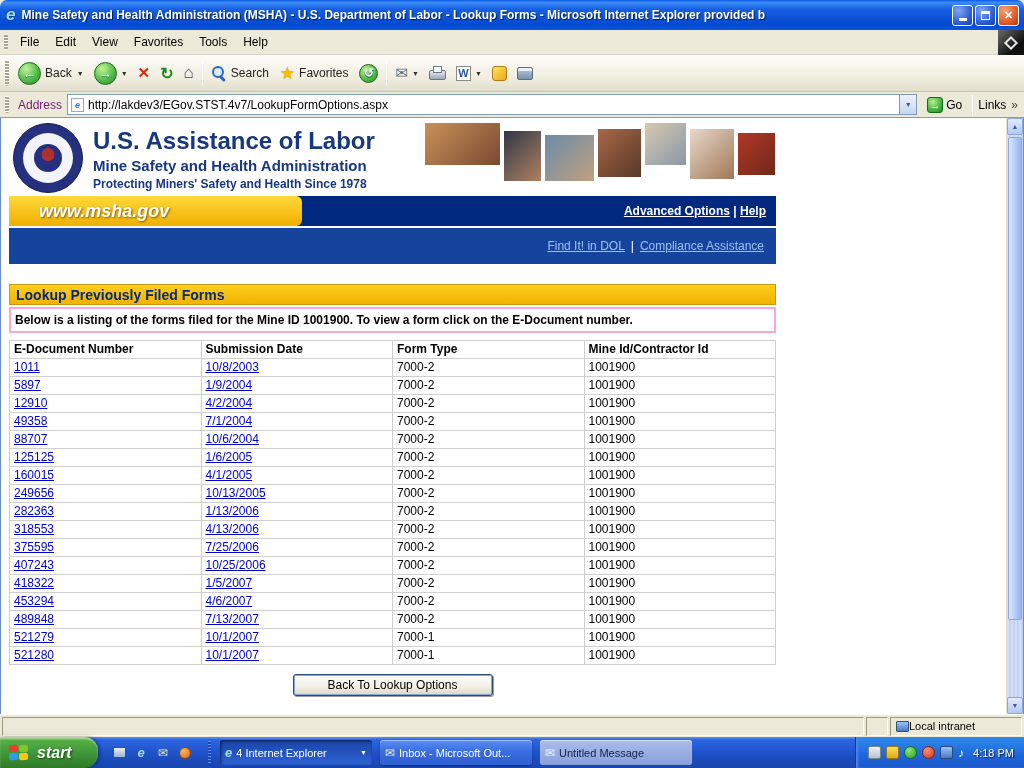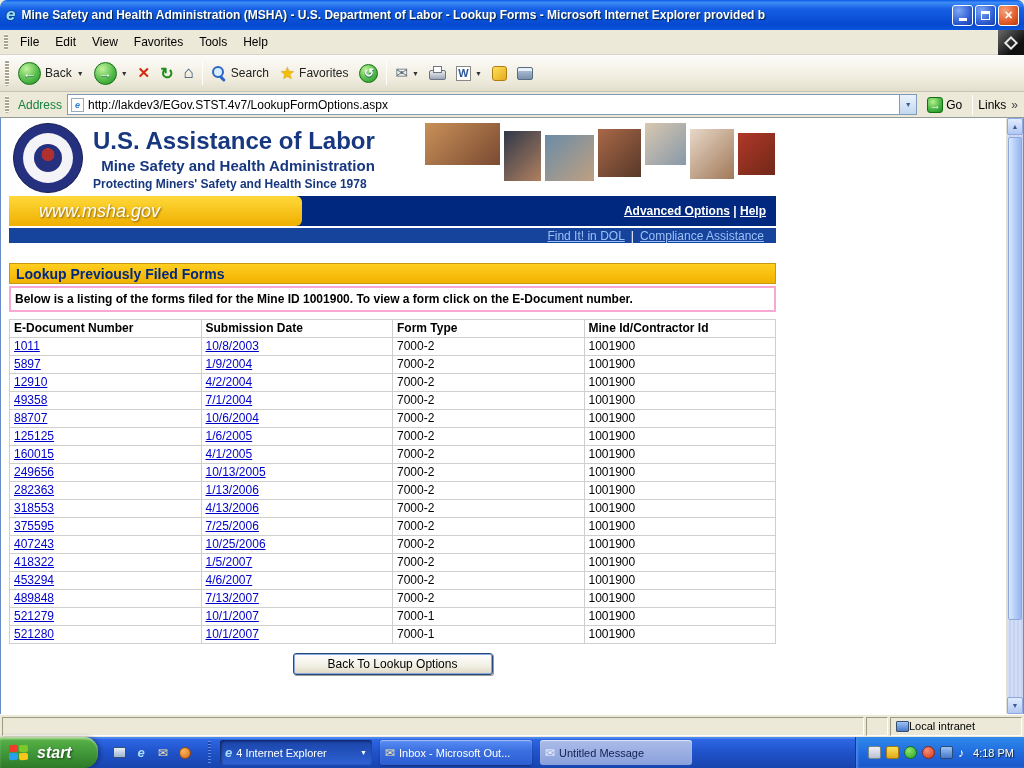--- a/index.html
+++ b/index.html
@@ -46,21 +46,21 @@
   .icon-mail { color:#5A6C80; font-size:15px; }
   .icon-print { width:17px; height:14px; position:relative; }
   .icon-print::after { content:""; position:absolute; left:4px; right:4px; top:0; height:5px; background:#fff; border:1px solid #6A7686; }
   .icon-print::before { content:""; position:absolute; left:0; right:0; top:4px; bottom:0; background:linear-gradient(#ECECEC,#9CA8B8); border:1px solid #6A7686; border-radius:2px; }
   .icon-word { width:15px; height:15px; background:#fff; border:1px solid #888; color:#2B579A; font-weight:bold; font-size:11px; display:flex; align-items:center; justify-content:center; }
   .icon-msgr { width:15px; height:15px; border-radius:3px; background:linear-gradient(135deg,#FBE25A,#E8A81C); border:1px solid #B07E10; }
   .icon-discuss { width:16px; height:13px; border-radius:2px; background:linear-gradient(180deg,#B8C8DC,#7A90AC); border:1px solid #5A6C84; box-shadow:inset 0 3px 0 #E8F0F8; }
 
   
   .addressbar { height:26px; flex:0 0 26px; background:#ECE9D8; border-bottom:1px solid #919B9C; display:flex; align-items:center; padding:0 4px; gap:5px; font-size:12px; }
-  .addr-label { color:#15803d;text-align:center; }
+  .addr-label { color:#701a75;text-align:center; }
   .address-field { flex:1; height:21px; background:#fff; border:1px solid #7F9DB9; display:flex; align-items:center; padding-left:3px; gap:4px; overflow:hidden; }
   .page-icon { width:13px; height:14px; background:#fff; border:1px solid #9AB; color:#2A7FD4; font-size:9px; font-weight:bold; font-style:italic; display:flex; align-items:center; justify-content:center; }
   .url-text { font-size:12px; color:#000; white-space:nowrap; flex:1; }
   .addr-dd { width:17px; height:19px; flex:0 0 17px; background:linear-gradient(#EAF3FC,#C4D8F0); border-left:1px solid #7F9DB9; display:flex; align-items:center; justify-content:center; font-size:7px; color:#3A5A8C; }
   .go-btn { display:flex; align-items:center; gap:3px; padding:1px 5px; border-radius:2px; }
   .go-icon { width:16px; height:16px; border-radius:3px; color:#fff; font-weight:bold; font-size:11px; display:flex; align-items:center; justify-content:center;
     background:radial-gradient(circle at 35% 28%, #B6F08C, #4CB748 55%, #1E8C1E); border:1px solid #157015; }
   .links-sep { width:1px; height:20px; background:#C2BEAE; border-right:1px solid #fff; }
   .links-chevron { color:#444; font-size:12px; padding-right:2px; }
 
@@ -69,40 +69,40 @@
   .page { flex:1; overflow:hidden; background:#fff; }
   .site { width:767px; margin-left:8px; }
 
   
   .masthead { position:relative; height:78px; padding-top:4px; display:flex; }
   .seal { width:70px; height:70px; border-radius:50%; background:#25307E; border:1px solid #141C52; position:relative; flex:0 0 70px; margin:1px 10px 0 4px; }
   .seal::before { content:""; position:absolute; inset:9px; border-radius:50%; background:#F4F4F8; }
   .seal::after { content:""; position:absolute; inset:20px; border-radius:50%; background:radial-gradient(circle at 50% 38%, #B03030 0 28%, #25307E 30%); }
   .mast-text { padding-top:6px; }
   .agency { font-size:24px; font-weight:bold; color:#17377F; line-height:26px; }
-  .division { font-size:15px; font-weight:bold; color:#17377F; margin-top:3px;text-align:right; }
+  .division { font-size:15px; font-weight:bold; color:#17377F; margin-top:3px; }
   .tagline { font-size:12px; font-weight:bold; color:#17377F; margin-top:3px; }
   .collage { position:absolute; right:0; top:4px; width:352px; height:56px; display:flex; align-items:flex-start; gap:2px; }
   .photo { border:1px solid #fff; }
   .photo:nth-child(1){ width:78px; height:44px; background:linear-gradient(135deg,#C89058,#7A4A32); }
   .photo:nth-child(2){ width:40px; height:52px; margin-top:8px; background:linear-gradient(135deg,#303848,#B08060); }
   .photo:nth-child(3){ width:52px; height:48px; margin-top:12px; background:linear-gradient(135deg,#6A8CA8,#C0A080); }
   .photo:nth-child(4){ width:46px; height:50px; margin-top:6px; background:linear-gradient(135deg,#A86848,#583828); }
   .photo:nth-child(5){ width:44px; height:44px; background:linear-gradient(135deg,#D8C8B0,#8898A8); }
   .photo:nth-child(6){ width:46px; height:52px; margin-top:6px; background:linear-gradient(135deg,#E8D8C8,#A07858); }
   .photo:nth-child(7){ width:40px; height:44px; margin-top:10px; background:linear-gradient(135deg,#B03828,#702818); }
 
   
   .band-top { position:relative; height:30px; background:#00287E; display:flex; align-items:center; }
   .msha-tab { position:absolute; left:0; top:0; bottom:0; width:293px; border-radius:0 6px 6px 0;
     background:linear-gradient(180deg,#FFD93A,#EFAF00); display:flex; align-items:center; padding-left:30px;
-    color:#fff; font-weight:normal; font-style:italic; font-size:18px; text-shadow:1px 1px 2px rgba(96,64,0,.75); }
+    color:#fff; font-weight:bold; font-style:italic; font-size:18px; text-shadow:1px 1px 2px rgba(96,64,0,.75); }
   .band-links { margin-left:auto; padding-right:10px; font-size:12px; font-weight:bold; color:#fff; }
   .band-links a { color:#fff; }
-  .band2 { height:15px; background:#16439C; margin-top:2px; display:flex; align-items:center; justify-content:flex-end; gap:6px; padding-right:12px; font-size:12px; }
+  .band2 { height:36px; background:#16439C; margin-top:2px; display:flex; align-items:center; justify-content:flex-end; gap:6px; padding-right:12px; font-size:12px; }
   .band2 a { color:#9CC0F8; }
   .band2 .pipe { color:#fff; }
   a { text-decoration:underline; }
 
   
   .page-heading { margin-top:20px; background:linear-gradient(180deg,#FFCE1F,#F2B200); border:1px solid #C79810;
     color:#00287E; font-weight:bold; font-size:14px; padding:2px 6px; height:21px; line-height:16px; }
   .desc-box { margin-top:2px; border:2px solid #f9a8d4; background:#fff; font-weight:bold; font-size:12px; padding:4px 4px; }
   .forms { border-collapse:collapse; width:100%; margin-top:7px; border:1px solid #9C9C9C; }
   .forms th, .forms td { border:1px solid #CFCFCF; font-size:12px; padding:2px 4px; line-height:13px; text-align:left; }

